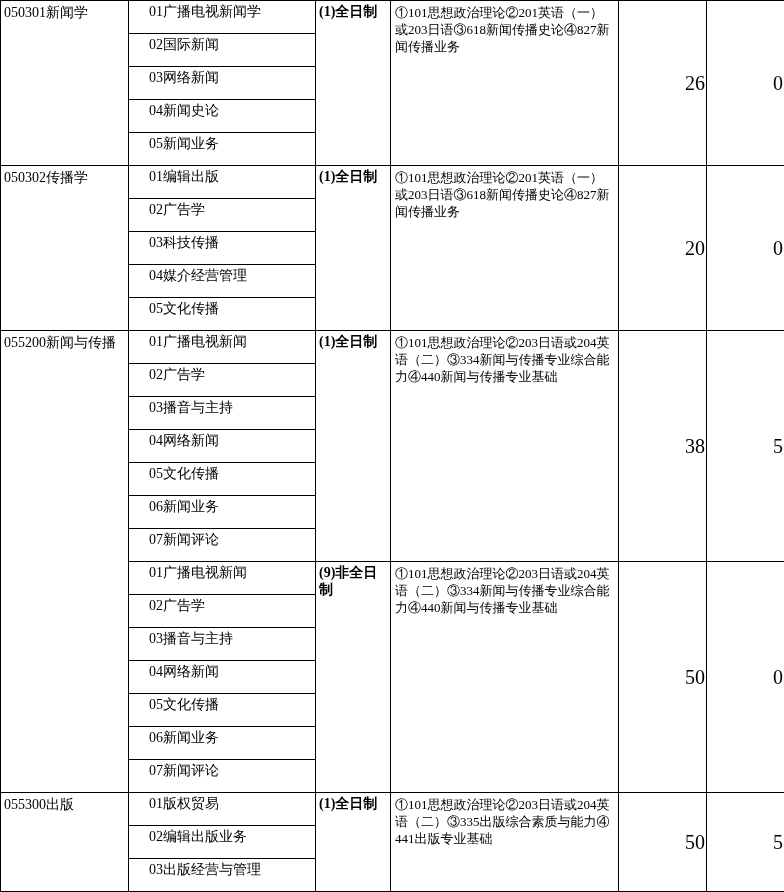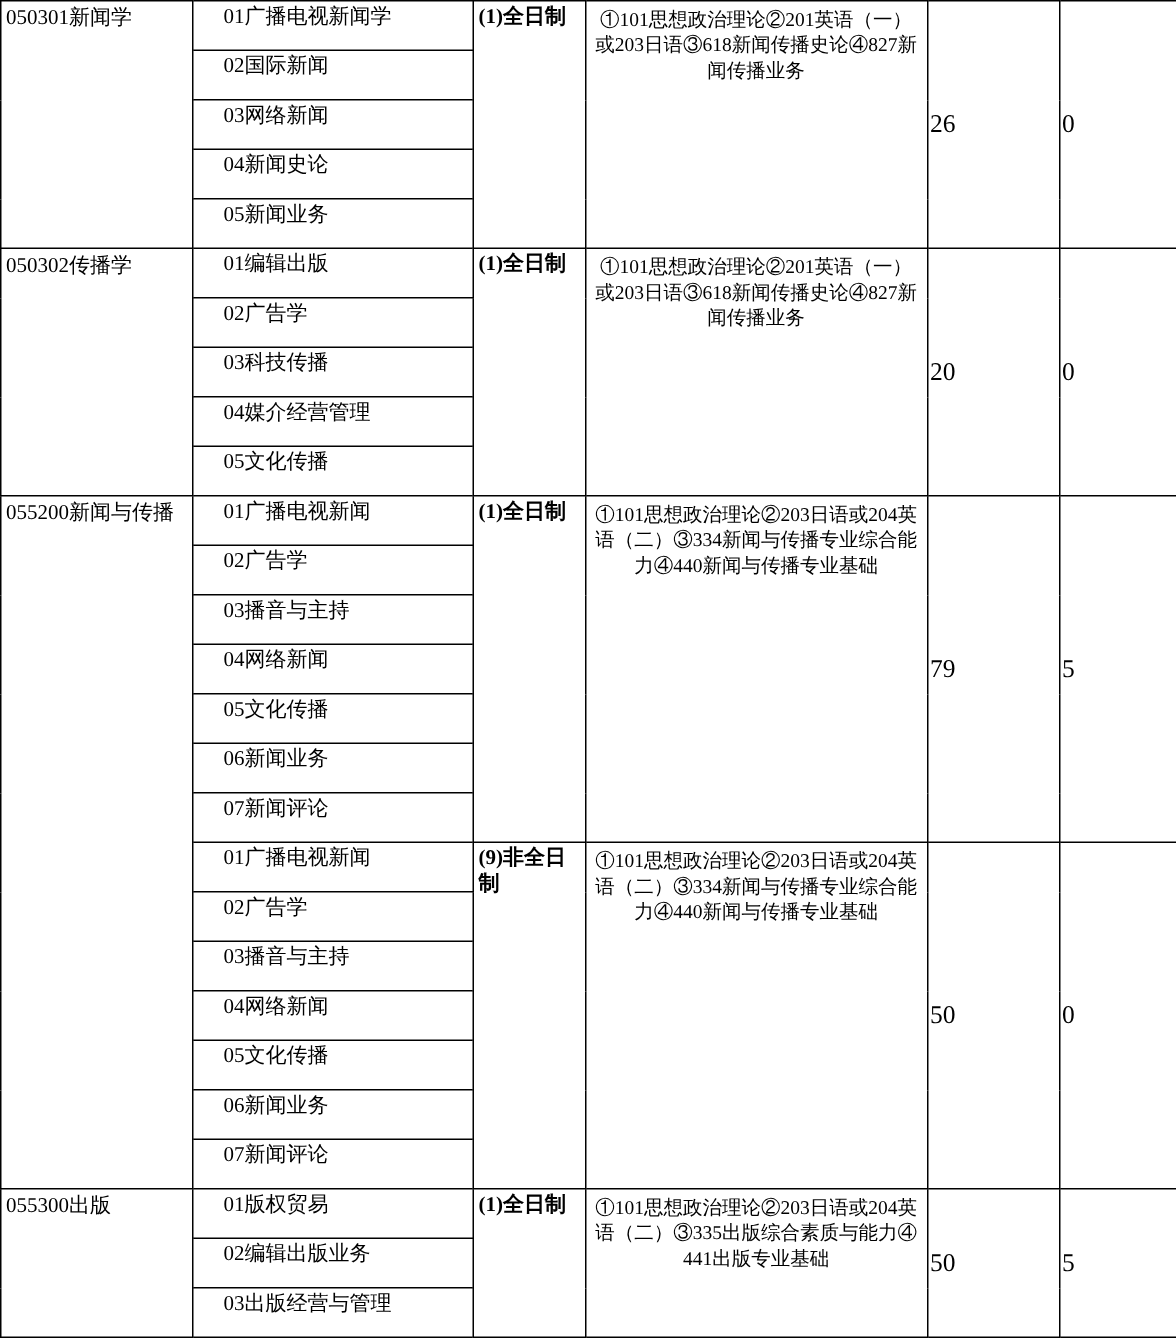--- a/index.html
+++ b/index.html
@@ -42,26 +42,25 @@
     font-size: 14px;
     padding: 2px 2px 0 3px;
     line-height: 17px;
     font-weight: bold;
   }
   td.exam-cell {
     vertical-align: top;
     font-size: 13px;
     padding: 3px 5px 0 4px;
     line-height: 17px;
-    text-align: center;
   }
   td.num-cell {
     vertical-align: middle;
-    text-align: left;
-    font-size: 17px;
+    text-align: right;
+    font-size: 20px;
   }
 </style>
 </head>
 <body>
 
 <table class="admissions">
   <colgroup>
     <col style="width:128px">
     <col style="width:187px">
     <col style="width:75px">
@@ -108,21 +107,21 @@
         <td class="dir-cell">04媒介经营管理</td>
       </tr>
       <tr class="dir-row">
         <td class="dir-cell">05文化传播</td>
       </tr>
       <tr class="dir-row">
         <td class="code-cell" rowspan="14">055200新闻与传播</td>
         <td class="dir-cell">01广播电视新闻</td>
         <td class="mode-cell" rowspan="7">(1)全日制</td>
         <td class="exam-cell" rowspan="7">①101思想政治理论②203日语或204英语（二）③334新闻与传播专业综合能力④440新闻与传播专业基础</td>
-        <td class="num-cell" rowspan="7">79</td>
+        <td class="num-cell" rowspan="7">38</td>
         <td class="num-cell" rowspan="7">5</td>
       </tr>
       <tr class="dir-row">
         <td class="dir-cell">02广告学</td>
       </tr>
       <tr class="dir-row">
         <td class="dir-cell">03播音与主持</td>
       </tr>
       <tr class="dir-row">
         <td class="dir-cell">04网络新闻</td>

